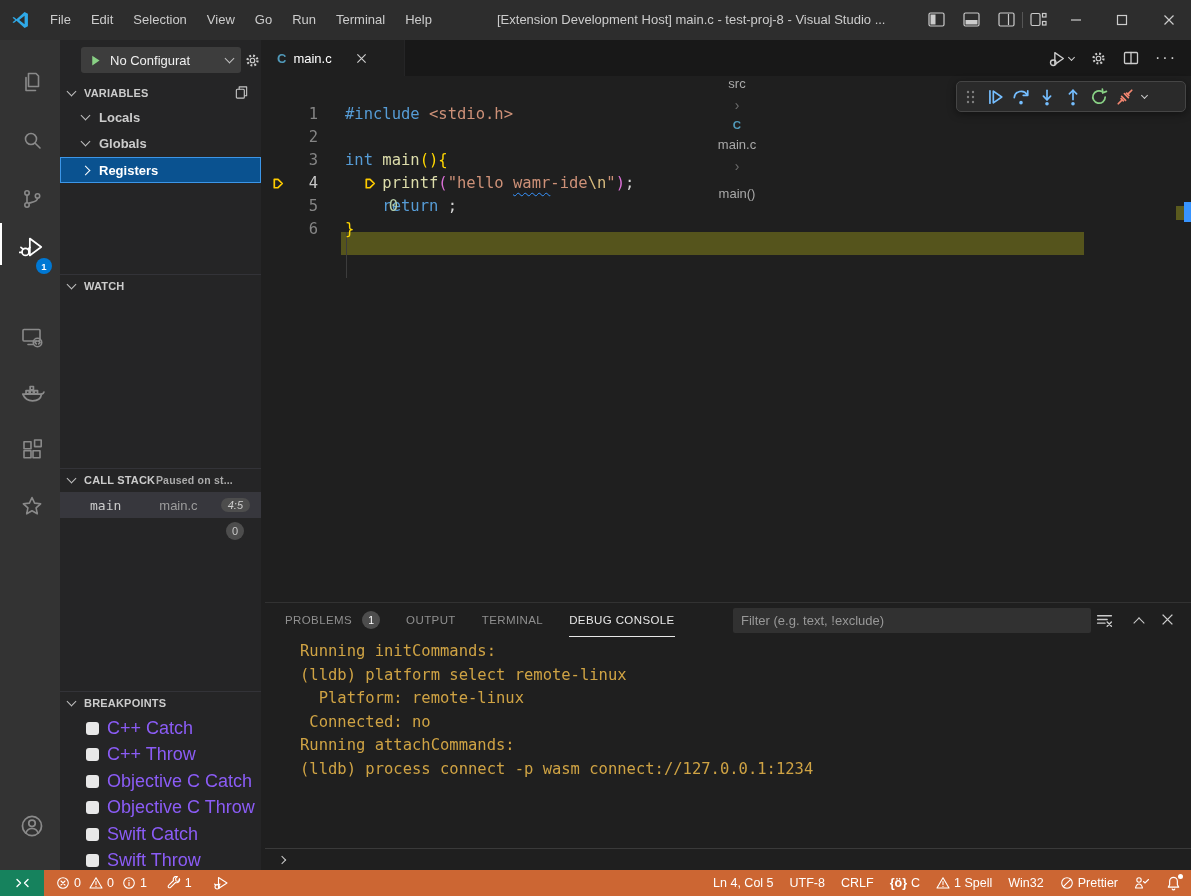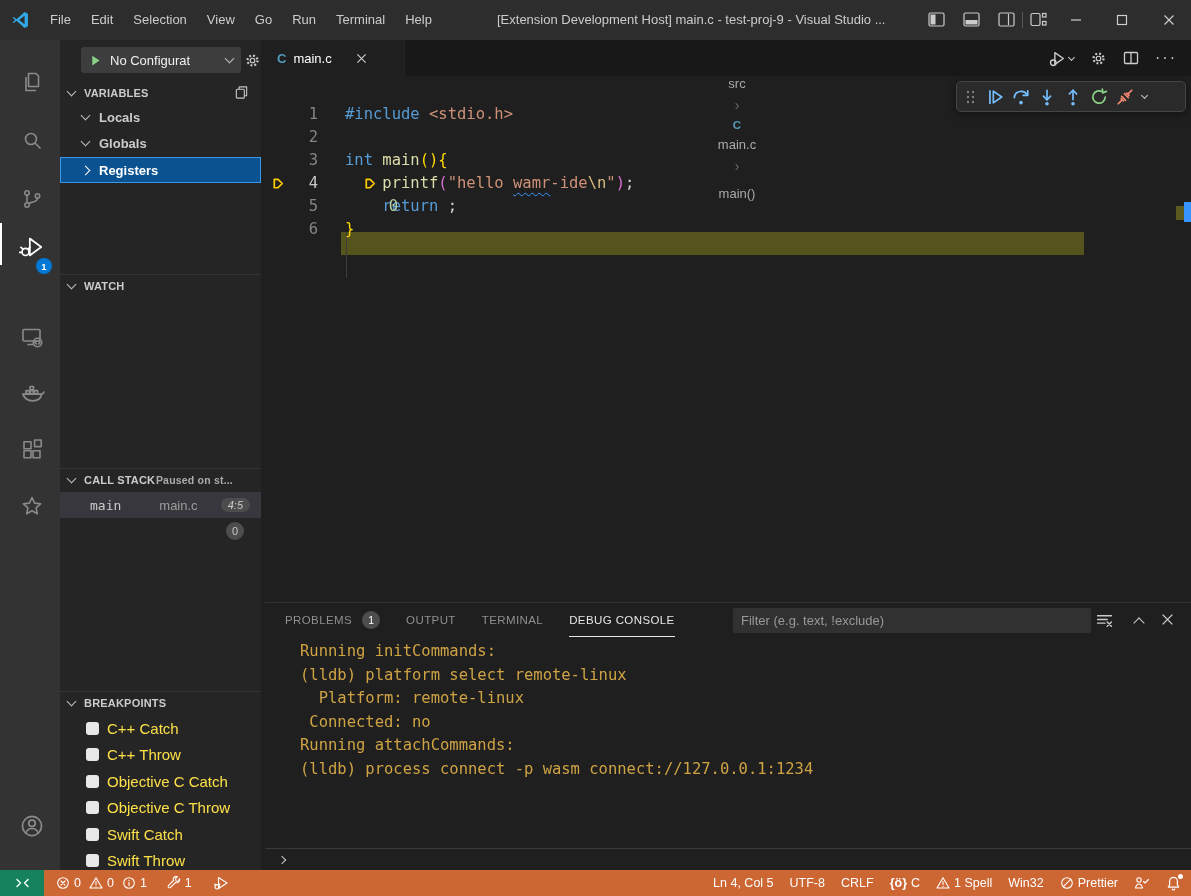--- a/index.html
+++ b/index.html
@@ -23,21 +23,21 @@
 
   
   #sidebar { position:absolute; left:60px; top:40px; width:201px; height:830px; background:#252526; }
   .sec-head { position:absolute; left:0; width:201px; height:22px; display:flex; align-items:center;
     font-size:11px; font-weight:bold; letter-spacing:.2px; color:#cccccc; border-top:1px solid #333338; }
   .tree-row { position:absolute; left:0; width:201px; height:26px; display:flex; align-items:center;
     font-size:13px; font-weight:bold; color:#cccccc; }
   .chev { display:inline-block; width:7px; height:7px; border-right:1.4px solid #c0c0c0; border-bottom:1.4px solid #c0c0c0; }
   .chev.down { transform:rotate(45deg); }
   .chev.right { transform:rotate(-45deg); }
-  .bp-row { position:absolute; left:0; width:201px; height:26px; display:flex; align-items:center; font-size:15px; color:#fde047; }
+  .bp-row { position:absolute; left:0; width:201px; height:26px; display:flex; align-items:center; font-size:18px; color:#8b5cf6; }
   .bp-box { width:13px; height:13px; background:#e8e8e8; border-radius:3px; margin-left:26px; margin-right:8px; }
 
   
   #editor { position:absolute; left:265px; top:40px; width:926px; height:562px; background:#1f1f1f; }
   #tabbar { position:absolute; left:0; top:0; width:926px; height:36px; background:#181818; display:flex; }
   #tab-mainc { width:140px; height:36px; background:#1f1f1f; display:flex; align-items:center; padding:0 12px;
     color:#ffffff; font-size:13px; border-right:1px solid #252526; }
   #crumbs { position:absolute; left:0; top:36px; width:926px; height:24px; display:flex; align-items:center;
     font-size:13px; color:#a9a9a9; padding-left:18px; gap:6px;flex-direction:column; }
   .crumb-sep { color:#6e6e6e; font-size:14px; }
@@ -99,21 +99,21 @@
       </svg>
   </div>
   <div class="menu-item">File</div>
   <div class="menu-item">Edit</div>
   <div class="menu-item">Selection</div>
   <div class="menu-item">View</div>
   <div class="menu-item">Go</div>
   <div class="menu-item">Run</div>
   <div class="menu-item">Terminal</div>
   <div class="menu-item">Help</div>
-  <div id="win-title">[Extension Development Host] main.c - test-proj-9 - Visual Studio ...</div>
+  <div id="win-title">[Extension Development Host] main.c - test-proj-8 - Visual Studio ...</div>
 
   <div class="abs" style="left:928px;top:12px;">
     <svg width="17" height="15" viewBox="0 0 17 15">
         <rect x="1" y="1" width="15" height="13" rx="1.5" fill="none" stroke="#cccccc" stroke-width="1.2"></rect>
         <rect x="2.5" y="2.5" width="5" height="10" fill="#cccccc"></rect>
       </svg>
     </div>
   <div class="abs" style="left:963px;top:12px;">
     <svg width="17" height="15" viewBox="0 0 17 15">
         <rect x="1" y="1" width="15" height="13" rx="1.5" fill="none" stroke="#cccccc" stroke-width="1.2"></rect>

